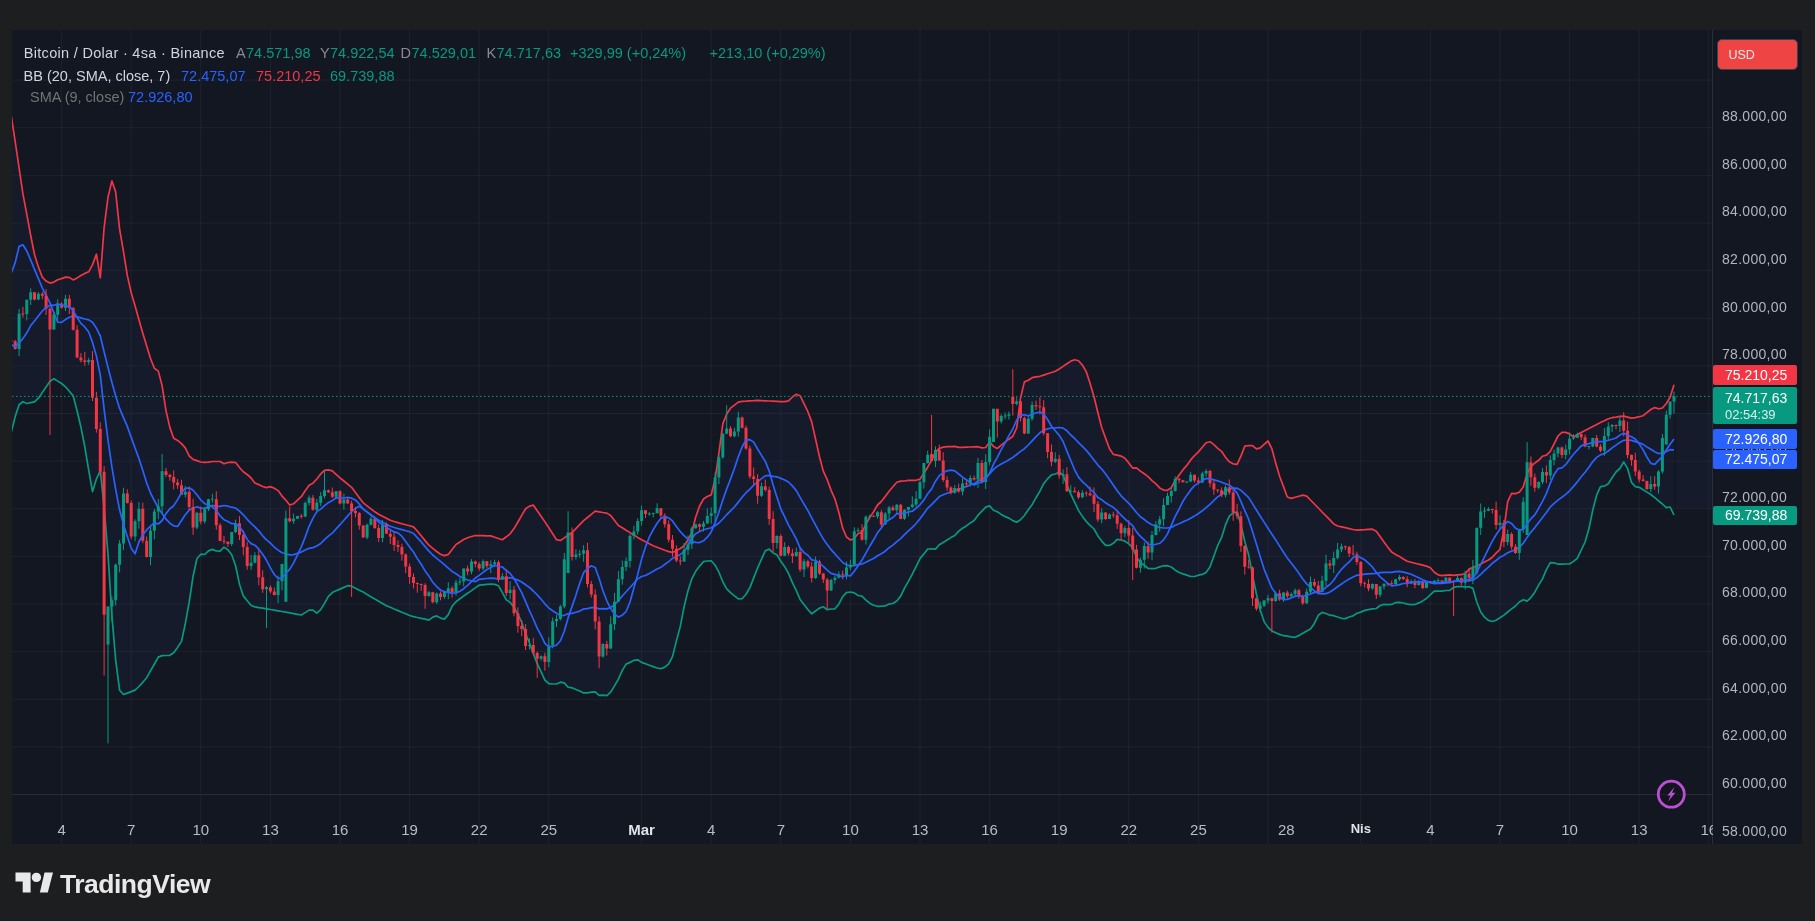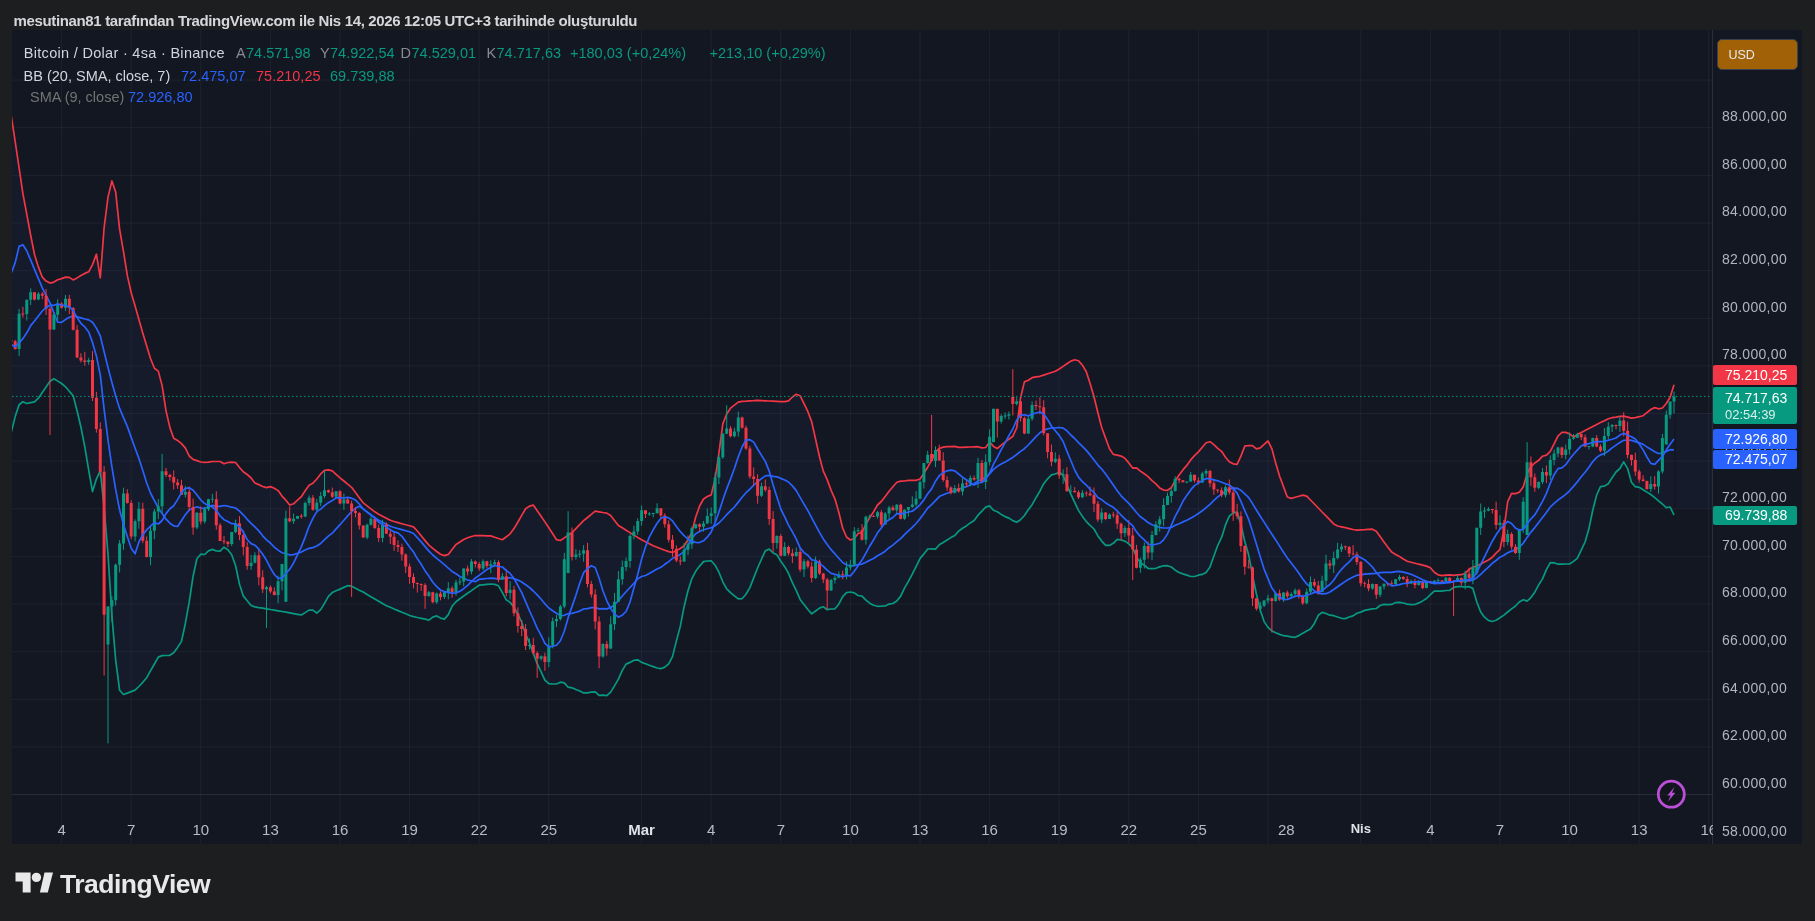--- a/index.html
+++ b/index.html
@@ -26,31 +26,30 @@
 <path d="M19.1 308.8V356.2M26.8 299.6V320.5M30.7 288.3V305M38.4 292.1V300.1M53.9 312V329.9M57.7 299.3V320.7M65.5 294.9V311M88.7 357.8V364.8M108 606.4V743.4M111.9 596.4V621.7M115.7 563.5V605.6M119.6 540V572.4M123.5 487.7V549.9M135.1 519.4V541.3M138.9 502V528.8M150.5 526.3V565.2M154.4 509V539.3M158.3 499V519.2M162.1 454V513.3M185.3 485.8V497.5M196.9 512.2V529.3M204.7 506.9V523.5M208.5 498.8V511M212.4 493.8V502.8M231.7 531.9V546M235.6 519.7V533.2M251.1 554.9V569.8M254.9 552.3V563.4M266.5 585.9V627.9M278.1 575.7V603.3M282 563.8V590.3M285.9 510.5V601.7M293.6 513.6V523.9M297.5 515.9V518.9M305.2 501.5V517.2M309.1 495.4V505.6M316.8 499V512.9M320.7 492V506.2M324.5 470.7V498.3M336.1 491.2V499M343.9 493.6V509.8M367.1 523.6V539.3M370.9 516.9V525.6M382.5 519.9V542.3M428.9 591V596.9M436.7 592.5V603.9M444.4 591.6V598.9M448.3 582.2V599.3M456 579.8V595.7M459.9 577.7V585.1M463.7 568.3V586.3M471.5 559.1V574.3M483.1 559.4V570.3M490.8 560.3V573.2M494.7 559.7V567.2M502.4 573.1V579.6M510.1 581.3V599.4M529.5 638.5V649.5M541.1 655.4V660.6M548.8 637.4V667.2M552.7 617.4V648.3M556.5 615V627M560.4 605V620.6M564.3 552.8V608.3M568.1 511.2V573.1M575.9 549.2V559.6M579.7 550.1V557.7M583.6 545.1V561.7M602.9 643.2V657.7M610.7 616.3V649.1M614.5 592.9V630.1M618.4 571V601.9M622.3 560.5V584.7M626.1 557.5V571.1M630 534.1V567.7M633.9 525.7V539.4M637.7 518.3V534.8M641.6 505.5V525.6M649.3 512.1V515.8M653.2 512.8V517.4M657.1 503.3V513.4M684.1 543V561.6M688 535.5V555M691.9 526.5V548.9M695.7 523.8V528.7M703.5 521V531.5M707.3 508.3V523.5M711.2 507.4V523.7M715.1 472.5V521.6M718.9 454.9V484.1M722.8 433V458.9M726.7 405.2V434.2M734.4 427.7V437.4M738.3 411.6V436.6M761.5 482.5V497M776.9 535.3V548.7M784.7 542.1V556.1M796.3 547.5V556.8M804 559V577.1M815.6 556.6V579M831.1 578.8V591M834.9 575.4V583.5M838.8 571.5V578.3M846.5 561.5V579.3M850.4 559.7V570.4M854.3 527.2V566M858.1 527.8V532.3M865.9 515.5V544.6M869.7 514.6V519.2M877.5 511.1V518.6M885.2 511.9V524.4M889.1 505.9V519M896.8 504V513.6M904.5 509.4V519.8M908.4 507.1V516.5M912.3 496.3V507.8M916.1 491.2V506.6M920 480.6V499.1M923.9 462.9V488.5M927.7 450.7V463.8M935.5 446.3V467.1M954.8 485V493.7M962.5 478.4V495.4M970.3 475.3V486.4M978 457.8V487.9M985.7 454.3V489.1M989.6 429.3V465.3M993.5 408.8V442.1M1001.2 414.2V423.6M1005.1 412.4V419.1M1008.9 411.5V419.6M1016.7 397.3V405.4M1028.3 416.6V434M1032.1 401.4V420.8M1055.3 452.4V463.1M1063.1 469.3V483.9M1070.8 485.2V492.8M1082.4 490.1V498.2M1101.7 508.3V523.3M1109.5 513.4V519.1M1124.9 525.8V537.1M1140.4 557.6V572.8M1144.3 542.4V568.5M1152 531V560.1M1155.9 521.2V535.4M1159.7 516.2V531.6M1163.6 498.2V526.3M1167.5 492.7V505.1M1171.3 488.3V502.7M1175.2 476.3V491.6M1186.8 481.5V483.3M1190.7 472V481.8M1202.3 471.7V483.1M1206.1 469.1V476.5M1225.5 485.3V497.5M1260.3 601.8V612.5M1264.1 600.2V607.1M1268 594.8V603.4M1275.7 591.7V601.8M1283.5 592.4V601.9M1291.2 592.4V596.8M1295.1 588.4V597.4M1306.7 588.5V604.2M1310.5 576.5V593.6M1322.1 575.7V592.4M1326 554.7V585.9M1333.7 551.6V573M1337.6 542.8V559.3M1341.5 543.6V552.1M1372.4 583.4V589.8M1380.1 585.9V597.2M1384 583.6V589.4M1395.6 579V585.3M1399.5 574.9V580.9M1411.1 579.6V583.7M1418.8 580.2V585.5M1426.5 581.6V588.3M1434.3 580.1V583.7M1438.1 578.4V583.5M1445.9 576.7V582.8M1457.5 575V581.9M1465.2 570.7V589.5M1472.9 560V584.2M1476.8 527.8V574.9M1480.7 503.5V535M1484.5 507.2V518M1488.4 507V511.3M1500 515.3V529.1M1507.7 529.6V545.3M1519.3 528.8V559.8M1523.2 497.2V532.8M1527.1 442.1V535M1538.7 481.3V489.2M1542.5 467.9V484.2M1550.3 455.4V479.8M1554.1 449.6V465.3M1558 446.8V457.3M1565.7 444.6V459.3M1569.6 432.5V454.5M1573.5 434V439.7M1577.3 432.7V437.8M1588.9 446.2V449.4M1592.8 437.7V447.2M1604.4 428V455.8M1608.3 422.2V439.7M1612.1 424V432M1619.9 416.5V431.9M1650.8 476.3V492M1658.5 470.2V493.6M1662.4 433.9V473.6M1666.3 410.5V444.5M1670.1 401.6V418.5M1674 391.6V413.7" stroke="#089981" stroke-width="1" fill="none"></path>
 <path d="M11.3 335.9V348.9M15.2 339.9V349.6M22.9 306.8V317.6M34.5 292.2V300.5M42.3 292V299.2M46.1 289.1V315M50 307.1V435M61.6 302.3V308.6M69.3 294.9V314M73.2 307.1V330.5M77.1 325.2V358.1M80.9 353.2V362.5M84.8 351.8V365.8M92.5 351.1V401M96.4 391.8V432.7M100.3 422.4V477.3M104.1 466.1V675.5M127.3 489.2V503.6M131.2 500.3V539.2M142.8 502.7V543.2M146.7 536.5V557.4M166 467.9V477.1M169.9 473.7V480.7M173.7 470.4V489.4M177.6 479V488.8M181.5 479.8V495M189.2 486.5V510.4M193.1 498.7V534.8M200.8 506.5V524.3M216.3 491.3V529.6M220.1 523.1V541M224 536V544.3M227.9 541V547M239.5 516.1V540.2M243.3 530.4V555.3M247.2 542.1V569.7M258.8 548.3V585.4M262.7 570.2V592.9M270.4 585.3V593.4M274.3 587.4V595.4M289.7 506.3V522.4M301.3 513.9V518.6M312.9 495.1V510.7M328.4 489.5V493M332.3 487.5V498M340 490.3V504.3M347.7 496.9V503.6M351.6 500.6V596.9M355.5 507.3V517.4M359.3 512.2V529.6M363.2 525.5V537.7M374.8 516.7V528.9M378.7 524.6V542M386.4 522.5V534M390.3 529.2V544.1M394.1 532V550.9M398 540.3V552.1M401.9 543.7V560.7M405.7 553.5V573.1M409.6 563.6V583.8M413.5 573.3V588.4M417.3 582.4V592.6M421.2 583.5V590.8M425.1 583.3V608.8M432.8 591.8V603.3M440.5 591.4V600.3M452.1 586.2V597.7M467.6 565.5V575.3M475.3 560.6V567.4M479.2 561.9V570.9M486.9 560.8V568M498.5 560.3V582.1M506.3 569.3V596.2M514 585.9V616.3M517.9 607.3V632.7M521.7 620V636.2M525.6 624V650M533.3 637.8V654.5M537.2 651.3V677.9M544.9 652.7V670.8M572 527.5V560.5M587.5 542.8V587.4M591.3 580.9V597.7M595.2 589.3V629.4M599.1 616.3V668.3M606.8 640.8V655.6M645.5 510.1V518M660.9 508.2V519.3M664.8 513.3V527.6M668.7 520.3V542.4M672.5 535V556.8M676.4 545.3V562.2M680.3 556.4V565.2M699.6 523.3V531.5M730.5 426.1V437.3M742.1 416.5V428.6M746 425.6V449.9M749.9 445.8V478.7M753.7 467.5V485.5M757.6 474.3V503.7M765.3 479.5V491.7M769.2 486.6V525M773.1 511.1V551.9M780.8 534.2V556.3M788.5 545.6V555.5M792.4 548.8V563M800.1 547.4V571.9M807.9 559.7V568.5M811.7 561.8V582.4M819.5 559.7V575M823.3 572.9V583.1M827.2 577.9V609.3M842.7 570.6V579.3M862 524.1V540.5M873.6 515V516.7M881.3 509.9V527.1M892.9 505.4V510.8M900.7 503.8V519.3M931.6 414.9V461.1M939.3 444.6V460.6M943.2 452.3V481.9M947.1 476.3V490.8M950.9 486.3V494.5M958.7 483.7V492.7M966.4 480.1V487M974.1 475.5V480.7M981.9 459.9V482.2M997.3 418.7V437.6M1012.8 369.2V415.5M1020.5 399.5V421.4M1024.4 416.5V434.2M1036 400.6V410M1039.9 397.2V414.3M1043.7 400.2V435.3M1047.6 433.2V458.3M1051.5 444.5V466.1M1059.2 455V478.8M1066.9 467.1V491.5M1074.7 487.1V492.4M1078.5 490.3V499M1086.3 491.3V496.5M1090.1 486.5V496.2M1094 487.4V512M1097.9 501V521.8M1105.6 512.2V520.2M1113.3 511.7V517.8M1117.2 510.9V528.9M1121.1 522.6V540.2M1128.8 520.1V542.7M1132.7 527.8V580.2M1136.5 544.8V568.4M1148.1 541.3V558.7M1179.1 477.9V483.2M1182.9 480.1V482.4M1194.5 474.7V482.5M1198.4 477.4V484.5M1210 469.9V487.3M1213.9 480.3V494.9M1217.7 489.5V492.9M1221.6 487.4V497.2M1229.3 479.5V494.6M1233.2 486.7V520.9M1237.1 503.9V519.1M1240.9 511.3V551.9M1244.8 545.2V574.7M1248.7 559.9V568.6M1252.5 566.5V606M1256.4 598V610.6M1271.9 597.6V632.6M1279.6 589.7V600.9M1287.3 590.6V598.6M1298.9 588.9V598.8M1302.8 594.7V605M1314.4 578.8V587.2M1318.3 581V594.7M1329.9 559.8V569.2M1345.3 545.5V550.1M1349.2 546V557M1353.1 545.1V555.7M1356.9 551.7V564.9M1360.8 561.2V586.3M1364.7 581.4V587.4M1368.5 579.2V591.2M1376.3 584V599M1387.9 583.1V586.3M1391.7 580.7V584.6M1403.3 576.1V580M1407.2 576.1V587.2M1414.9 578.9V588.3M1422.7 580.6V589.2M1430.4 581.3V583.6M1442 580V582.9M1449.7 577.2V583.2M1453.6 580.3V616M1461.3 577.5V585.6M1469.1 567.7V581.9M1492.3 508.8V513.5M1496.1 501.7V529.4M1503.9 520V547.2M1511.6 532.2V549.5M1515.5 544.1V553.9M1530.9 456.4V485.9M1534.8 473.5V491.7M1546.4 465.4V483.1M1561.9 446.6V458.1M1581.2 433.6V440.1M1585.1 434.6V447.3M1596.7 435.1V447.4M1600.5 444.3V452.2M1616 424.5V429.3M1623.7 412.2V436.4M1627.6 421.7V458.4M1631.5 454.5V465.7M1635.3 452.7V476M1639.2 469.6V482.5M1643.1 475.2V481.5M1646.9 480.6V489.9M1654.7 476.1V489.6" stroke="#f23645" stroke-width="1" fill="none"></path>
 <path d="M19.1 313.7V349M26.8 299.8V314.1M30.7 292.2V299.8M38.4 293.7V299.5M53.9 314.7V329.4M57.7 303.4V314.7M65.5 298.7V307.7M88.7 359.9V362.1M108 606.4V644.5M111.9 600.2V606.4M115.7 564.7V600.2M119.6 543.4V564.7M123.5 493.5V543.4M135.1 521.3V536.5M138.9 508.8V521.3M150.5 530.7V557.1M154.4 511.6V530.7M158.3 506.2V511.6M162.1 471.2V506.2M185.3 491.8V494.7M196.9 512.8V527.4M204.7 509.2V521.6M208.5 499.2V509.2M212.4 498.7V499.6M231.7 532V544M235.6 523.3V532M251.1 562.7V566.1M254.9 555.2V562.7M266.5 587.2V589.2M278.1 581.3V595M282 564.1V581.3M285.9 518.3V601.7M293.6 518.7V521.3M297.5 516.1V518.7M305.2 503.1V516.4M309.1 497.8V503.1M316.8 502.7V509.8M320.7 496V502.7M324.5 490.3V496M336.1 491.3V496.7M343.9 499.4V503.4M367.1 524.8V537.4M370.9 518.7V524.8M382.5 524.4V538.1M428.9 592.3V595.9M436.7 593.6V602.3M444.4 592V597.1M448.3 588.2V592M456 582.4V592.3M459.9 581.5V582.4M463.7 568.6V581.5M471.5 561.5V571.6M483.1 561.2V568.4M490.8 564.3V565.9M494.7 562.2V564.3M502.4 576.2V579.4M510.1 589.7V593M529.5 645V646.1M541.1 656.3V658.8M548.8 645.4V661.9M552.7 621.3V645.4M556.5 619V621.3M560.4 606.6V619M564.3 559.2V606.6M568.1 532.6V573.1M575.9 554.6V556.9M579.7 553.8V554.7M583.6 550.3V553.8M602.9 644V656.4M610.7 624.2V648.5M614.5 601.7V624.2M618.4 579.3V601.7M622.3 567V579.3M626.1 561V567M630 535.9V561M633.9 531.6V535.9M637.7 521V531.6M641.6 510.2V521M649.3 513.5V514.4M653.2 513.1V514M657.1 508.3V513.2M684.1 549.8V561.5M688 544.3V549.8M691.9 528.3V544.3M695.7 524.3V528.3M703.5 523.4V526.7M707.3 515.9V523.4M711.2 513.2V515.9M715.1 477.5V513.2M718.9 457.2V477.5M722.8 433.7V457.2M726.7 428.5V433.7M734.4 431.5V436.2M738.3 417.5V431.5M761.5 486.2V495.8M776.9 535.9V543M784.7 546.9V555.8M796.3 552V555.9M804 561.2V569.5M815.6 561.4V577.9M831.1 580.1V590.6M834.9 577.7V580.1M838.8 574.3V577.7M846.5 567.6V575.3M850.4 564.8V567.6M854.3 531.2V564.8M858.1 530.3V531.2M865.9 516.7V539.7M869.7 515.9V516.8M877.5 512.3V516.6M885.2 513.5V524.4M889.1 507.6V513.5M896.8 504.7V510.3M904.5 509.7V518.8M908.4 507.1V509.7M912.3 504.4V507.1M916.1 498.7V504.4M920 482.2V498.7M923.9 462.9V482.2M927.7 454.8V462.9M935.5 449.9V461.1M954.8 488V492.8M962.5 483.6V491.4M970.3 478V483.8M978 462.9V479.5M985.7 461.9V482.1M989.6 436.8V461.9M993.5 408.8V442.1M1001.2 416V421.6M1005.1 415.5V416.4M1008.9 414.2V415.8M1016.7 401.3V404M1028.3 418.8V433.4M1032.1 405V418.8M1055.3 458.7V461.7M1063.1 474.3V475.4M1070.8 490.7V491.6M1082.4 492.7V497.2M1101.7 512.4V519.4M1109.5 514.6V518.9M1124.9 528.1V533.3M1140.4 559.7V567.7M1144.3 546V559.7M1152 534.9V552.5M1155.9 524.4V534.9M1159.7 519.2V524.4M1163.6 504.9V519.2M1167.5 496.1V504.9M1171.3 491.1V496.1M1175.2 478.7V491.1M1186.8 481.5V482.4M1190.7 474.8V481.6M1202.3 473.6V482.4M1206.1 471V473.6M1225.5 487.2V495.3M1260.3 605.7V608.7M1264.1 600.4V605.7M1268 598.3V600.4M1275.7 593.2V600.9M1283.5 592.5V599.4M1291.2 594.1V596.3M1295.1 590.2V594.1M1306.7 591.7V603.2M1310.5 581.9V591.7M1322.1 580.8V592.1M1326 563.4V580.8M1333.7 558.1V565.5M1337.6 549.6V558.1M1341.5 546.6V549.6M1372.4 584V588.6M1380.1 586.6V594.8M1384 583.7V586.6M1395.6 579.3V583.9M1399.5 576.9V579.3M1411.1 581V583.7M1418.8 581.7V584.9M1426.5 581.7V587.9M1434.3 580.7V582.4M1438.1 580.2V581.1M1445.9 577.8V581.7M1457.5 577.9V581.8M1465.2 573.8V582.8M1472.9 567.6V577.9M1476.8 527.8V573.1M1480.7 511.4V527.8M1484.5 510.6V511.5M1488.4 509.1V510.7M1500 522.8V524.9M1507.7 534.1V542M1519.3 529V553.1M1523.2 501.7V529M1527.1 462.3V535M1538.7 482V487.8M1542.5 471.9V482M1550.3 460.1V475.4M1554.1 453.4V460.1M1558 447.4V453.4M1565.7 449.4V455M1569.6 438.8V449.4M1573.5 437.7V438.8M1577.3 433.9V437.7M1588.9 446V446.9M1592.8 438V446.4M1604.4 435.9V450.8M1608.3 426.7V435.9M1612.1 425.1V426.7M1619.9 420.4V426M1650.8 483.9V488.9M1658.5 471.4V486.5M1662.4 438V471.4M1666.3 414.7V444.5M1670.1 401.6V414.7M1674 396.4V401.6" stroke="#089981" stroke-width="3" fill="none"></path>
 <path d="M11.3 340.3V341.2M15.2 341.2V349M22.9 313.5V314.4M34.5 292.2V299.5M42.3 293.7V295.7M46.1 295.7V308.8M50 308.8V329.4M61.6 303.4V307.7M69.3 298.7V308M73.2 308V329.7M77.1 329.7V357.6M80.9 357.6V360.4M84.8 360.4V362.1M92.5 359.9V397.7M96.4 397.7V429.1M100.3 429.1V471.8M104.1 471.8V614.8M127.3 493.5V503.1M131.2 503.1V536.5M142.8 508.8V540.7M146.7 540.7V557.1M166 471.2V474.9M169.9 474.9V476.9M173.7 476.9V482.5M177.6 482.5V485.2M181.5 485.2V494.7M189.2 491.8V506.9M193.1 506.9V527.4M200.8 512.8V521.6M216.3 499.2V525.3M220.1 525.3V540.9M224 540.8V541.7M227.9 541.7V544M239.5 523.3V534.9M243.3 534.9V547M247.2 547V566.1M258.8 555.2V577.2M262.7 577.2V589.2M270.4 587.2V591.4M274.3 591.4V595M289.7 518.3V521.3M301.3 515.8V516.7M312.9 497.8V509.8M328.4 490.3V492.2M332.3 492.2V496.7M340 491.3V503.4M347.7 499.4V503.5M351.6 503.5V511.1M355.5 511.1V513M359.3 513V525.6M363.2 525.6V537.4M374.8 518.7V527.9M378.7 527.9V538.1M386.4 524.4V533.8M390.3 533.8V536.8M394.1 536.8V545M398 545V547M401.9 547V554.6M405.7 554.6V566.5M409.6 566.5V576.9M413.5 576.9V582.9M417.3 582.9V584.1M421.2 584.1V585.1M425.1 585.1V595.9M432.8 592.3V602.3M440.5 593.6V597.1M452.1 588.2V592.3M467.6 568.6V571.6M475.3 561.5V564.1M479.2 564.1V568.4M486.9 561.2V565.9M498.5 562.2V579.4M506.3 576.2V593M514 589.7V613.3M517.9 613.3V626.1M521.7 626.1V629M525.6 629V646.1M533.3 645V653M537.2 653V658.8M544.9 656.3V661.9M572 532.6V556.9M587.5 550.3V583.9M591.3 583.9V594.5M595.2 594.5V621.5M599.1 621.5V656.4M606.8 644V648.5M645.5 510.2V514.1M660.9 508.3V515.6M664.8 515.6V524.3M668.7 524.3V539.7M672.5 539.7V548.7M676.4 548.7V560.5M680.3 560.5V561.5M699.6 524.3V526.7M730.5 428.5V436.2M742.1 417.5V427.7M746 427.7V448.6M749.9 448.6V476.4M753.7 476.4V479.1M757.6 479.1V495.8M765.3 486.2V490M769.2 490V518.9M773.1 518.9V543M780.8 535.9V555.8M788.5 546.9V553.2M792.4 553.2V555.9M800.1 552V569.5M807.9 561.2V566.6M811.7 566.6V577.9M819.5 561.4V573.4M823.3 573.4V579.6M827.2 579.6V590.6M842.7 574.3V575.3M862 530.3V539.7M873.6 515.9V516.8M881.3 512.3V524.4M892.9 507.6V510.3M900.7 504.7V518.8M931.6 454V461.1M939.3 449.9V460.4M943.2 460.4V479.9M947.1 479.9V487.4M950.9 487.4V492.8M958.7 488V491.4M966.4 483.3V484.2M974.1 478V479.5M981.9 462.9V482.1M997.3 408.8V421.6M1012.8 396.8V404M1020.5 401.3V418M1024.4 418V433.4M1036 405V406.2M1039.9 406.2V407.3M1043.7 407.3V433.3M1047.6 433.3V452M1051.5 452V461.7M1059.2 458.7V475.4M1066.9 474.3V491.2M1074.7 491.1V492.2M1078.5 492.2V497.2M1086.3 492.7V493.6M1090.1 493.6V495.2M1094 495.2V503.7M1097.9 503.7V519.4M1105.6 512.4V518.9M1113.3 514.5V515.4M1117.2 515.3V523.8M1121.1 523.8V533.3M1128.8 528.1V535.5M1132.7 535.5V549.5M1136.5 549.5V567.7M1148.1 546V552.5M1179.1 478.7V480.3M1182.9 480.3V482.3M1194.5 474.8V480.5M1198.4 480.5V482.4M1210 471V483.2M1213.9 483.2V489.6M1217.7 489.5V490.4M1221.6 490.3V495.3M1229.3 487.2V492.4M1233.2 492.4V512.6M1237.1 512.6V516.3M1240.9 516.3V546.1M1244.8 546.1V566.7M1248.7 566.7V567.6M1252.5 567.5V598.2M1256.4 598.2V608.7M1271.9 598.3V600.9M1279.6 593.2V599.4M1287.3 592.5V596.3M1298.9 590.2V596.6M1302.8 596.6V603.2M1314.4 581.9V585.4M1318.3 585.4V592.1M1329.9 563.4V565.5M1345.3 546.3V547.2M1349.2 547V553.4M1353.1 553.4V554.3M1356.9 554.2V562.1M1360.8 562.1V583.2M1364.7 583.2V584.1M1368.5 584V588.6M1376.3 584V594.8M1387.9 583.3V584.2M1391.7 583.3V584.2M1403.3 576.9V578.9M1407.2 578.9V583.7M1414.9 581V584.9M1422.7 581.7V587.9M1430.4 581.6V582.5M1442 580.5V581.7M1449.7 577.8V581.4M1453.6 581.1V582M1461.3 577.9V582.8M1469.1 573.8V577.9M1492.3 509.1V510.1M1496.1 510.1V524.9M1503.9 522.8V542M1511.6 534.1V546.7M1515.5 546.7V553.1M1530.9 462.3V477.2M1534.8 477.2V487.8M1546.4 471.9V475.4M1561.9 447.4V455M1581.2 433.9V437.3M1585.1 437.3V446.5M1596.7 438V446.4M1600.5 446.4V450.8M1616 425.1V426M1623.7 420.4V430.7M1627.6 430.7V455.1M1631.5 455.1V460M1635.3 460V471.4M1639.2 471.4V479.6M1643.1 479.6V480.9M1646.9 480.9V488.9M1654.7 483.9V486.5" stroke="#f23645" stroke-width="3" fill="none"></path>
 <polyline points="11.3,344.6 15.2,346.7 19.1,343 22.9,338.6 26.8,332.8 30.7,325.6 34.5,321 38.4,315.9 42.3,311 46.1,307.4 50,305.2 53.9,305.3 57.7,304.1 61.6,305 65.5,305.7 69.3,306.7 73.2,310.7 77.1,317.6 80.9,323.3 84.8,326.9 88.7,332 92.5,342.4 96.4,355.9 100.3,375.2 104.1,409.2 108,440 111.9,466.9 115.7,489.6 119.6,509.8 123.5,524.6 127.3,536.4 131.2,548.3 135.1,553.8 138.9,542 142.8,534.7 146.7,529.9 150.5,526.1 154.4,522.6 158.3,524 162.1,520.5 166,513.6 169.9,508.7 173.7,505.8 177.6,499.6 181.5,492.6 185.3,488.3 189.2,487.8 193.1,490.2 196.9,494.8 200.8,500 204.7,503.6 208.5,505.4 212.4,507 216.3,510.4 220.1,515.8 224,519.7 227.9,521.5 231.7,523.7 235.6,523.9 239.5,526.7 243.3,532 247.2,539.5 251.1,543.6 254.9,545.2 258.8,549.2 262.7,554.2 266.5,560.3 270.4,567.9 274.3,574.5 278.1,578.4 282,578.1 285.9,573.2 289.7,569.4 293.6,562.9 297.5,554.8 301.3,546.9 305.2,537.1 309.1,526.3 312.9,518.4 316.8,511.6 320.7,509.1 324.5,505.7 328.4,502.7 332.3,500.6 336.1,497.8 340,497.8 343.9,498 347.7,497.3 351.6,498.2 355.5,500.1 359.3,504 363.2,509.1 367.1,512.2 370.9,515.2 374.8,517.9 378.7,522.2 382.5,524.6 386.4,527.1 390.3,529.7 394.1,531.9 398,532.9 401.9,536.3 405.7,541.6 409.6,547 413.5,552 417.3,558.6 421.2,564.3 425.1,570.9 428.9,576.1 432.8,582.3 436.7,586.6 440.5,590 444.4,591.7 448.3,592.3 452.1,593.2 456,592.9 459.9,591.3 463.7,588.7 467.6,585.3 471.5,581.7 475.3,578 479.2,575.4 483.1,572.4 486.9,569.5 490.8,567.5 494.7,565.3 498.5,566.5 502.4,567 506.3,570.5 510.1,573.4 514,578.4 517.9,585.6 521.7,592.6 525.6,601.7 529.5,610.9 533.3,619 537.2,628.2 541.1,635.3 544.9,643.3 548.8,646.8 552.7,646.3 556.5,645.2 560.4,640.8 564.3,631.3 568.1,617.9 572,606.6 575.9,595.3 579.7,583.3 583.6,572.7 587.5,568.5 591.3,565.8 595.2,567.5 599.1,578.3 602.9,590.7 606.8,600.8 610.7,608.6 614.5,613.9 618.4,617.1 622.3,615.2 626.1,611.5 630,602 633.9,588.1 637.7,574.5 641.6,559.1 645.5,546.9 649.3,537.1 653.2,529.8 657.1,523.2 660.9,518.2 664.8,516.9 668.7,517.8 672.5,520.9 676.4,526.5 680.3,531.7 684.1,535.7 688,539.2 691.9,541.4 695.7,542.4 699.6,542.6 703.5,540.8 707.3,537.2 711.2,531.9 715.1,522.6 718.9,512.3 722.8,500 726.7,488.9 730.5,479.1 734.4,468.5 738.3,456.8 742.1,447 746,439.8 749.9,439.7 753.7,442.1 757.6,449 761.5,455.4 765.3,461.4 769.2,471.1 773.1,485.1 776.9,497.1 780.8,509 784.7,516.8 788.5,525.1 792.4,531.8 796.3,539.1 800.1,547.9 804,552.6 807.9,555.2 811.7,559.9 815.6,560.5 819.5,563.4 823.3,566.4 827.2,570.2 831.1,573.4 834.9,574.3 838.8,575.7 842.7,576.7 846.5,575.5 850.4,575.9 854.3,571.2 858.1,565.8 862,560.1 865.9,553.1 869.7,546.2 873.6,539.8 877.5,532.8 881.3,528 885.2,522.3 889.1,519.7 892.9,517.5 896.8,513.6 900.7,513.8 904.5,513.1 908.4,512 912.3,511.2 916.1,508.3 920,504.8 923.9,499.9 927.7,493.7 931.6,488.9 935.5,481.2 939.3,475.7 943.2,472.7 947.1,470.8 950.9,470.1 954.8,470.8 958.7,474 962.5,477.2 966.4,479.7 970.3,482.8 974.1,484.9 978,483 981.9,482.5 985.7,479 989.6,473.3 993.5,464.2 997.3,457.3 1001.2,449.7 1005.1,442.8 1008.9,435.6 1012.8,429 1016.7,420 1020.5,415.2 1024.4,414.8 1028.3,415.9 1032.1,414.1 1036,413 1039.9,412 1043.7,414.1 1047.6,419.5 1051.5,426.2 1055.3,430.7 1059.2,435.4 1063.1,441.5 1066.9,451.1 1070.8,460.5 1074.7,470 1078.5,477.1 1082.4,481.6 1086.3,485.2 1090.1,489.2 1094,492.4 1097.9,497.4 1101.7,499.7 1105.6,502.8 1109.5,505.3 1113.3,507.3 1117.2,510.8 1121.1,515.2 1124.9,518.8 1128.8,522.4 1132.7,525.7 1136.5,531.9 1140.4,536.4 1144.3,539.9 1148.1,544 1152,545.3 1155.9,544.3 1159.7,543.3 1163.6,539.9 1167.5,533.9 1171.3,525.4 1175.2,516.4 1179.1,509.1 1182.9,501.3 1186.8,495.4 1190.7,489.9 1194.5,485.6 1198.4,483.1 1202.3,480.6 1206.1,478.4 1210,478.9 1213.9,479.9 1217.7,480.8 1221.6,482.3 1225.5,483.7 1229.3,485 1233.2,488.4 1237.1,493.1 1240.9,501.4 1244.8,510.7 1248.7,519.4 1252.5,531.4 1256.4,544 1260.3,557.1 1264.1,569.1 1268,578.6 1271.9,588.1 1275.7,593.3 1279.6,596.9 1283.5,599.7 1287.3,599.5 1291.2,597.9 1295.1,596.2 1298.9,595.7 1302.8,596.3 1306.7,595.2 1310.5,594 1314.4,592.4 1318.3,592.4 1322.1,590.7 1326,587.3 1329.9,584.5 1333.7,580.2 1337.6,574.3 1341.5,569.3 1345.3,565.4 1349.2,561.8 1353.1,557.6 1356.9,555.5 1360.8,557.7 1364.7,559.8 1368.5,563.2 1372.4,567 1376.3,572.4 1380.1,576.8 1384,580.1 1387.9,583.4 1391.7,585.8 1395.6,585.4 1399.5,584.6 1403.3,583.5 1407.2,583.5 1411.1,582 1414.9,581.8 1418.8,581.6 1422.7,582 1426.5,581.8 1430.4,582.1 1434.3,582.5 1438.1,582.7 1442,582.5 1445.9,582.1 1449.7,581.8 1453.6,581.8 1457.5,580.6 1461.3,580.8 1465.2,579.8 1469.1,579.5 1472.9,578.1 1476.8,572.1 1480.7,564.7 1484.5,556.9 1488.4,548.8 1492.3,541.2 1496.1,534.8 1500,529.1 1503.9,525.1 1507.7,521.4 1511.6,523.5 1515.5,528.1 1519.3,530.2 1523.2,529.4 1527.1,524.1 1530.9,518.8 1534.8,514.9 1538.7,508.2 1542.5,501.3 1546.4,493.4 1550.3,483.1 1554.1,474.7 1558,468.6 1561.9,467.8 1565.7,464.7 1569.6,459.3 1573.5,454.3 1577.3,450.1 1581.2,445.9 1585.1,444.4 1588.9,443.6 1592.8,442.5 1596.7,441.6 1600.5,441.7 1604.4,441.4 1608.3,440.2 1612.1,439.2 1616,438 1619.9,435.1 1623.7,433.3 1627.6,435.2 1631.5,436.8 1635.3,439 1639.2,443.9 1643.1,449.9 1646.9,457 1650.8,463.4 1654.7,464.3 1658.5,460.4 1662.4,456.4 1666.3,450 1670.1,444.2 1674,439" fill="none" stroke="#2962ff" stroke-width="1.7" stroke-linejoin="round"></polyline>
 <path d="M12 396.4H1712.5" stroke="#089981" stroke-width="1" stroke-dasharray="1.5,2.5" fill="none"></path>
 </g>
 <circle cx="1671.3" cy="794.2" r="13" fill="rgba(19,20,26,0.55)" stroke="#bb4fd6" stroke-width="2.8"></circle>
 <path d="M1674.5 787 L1667.3 795.6 L1670.6 795.6 L1668.1 801.4 L1675.3 792.8 L1672 792.8 Z" fill="#bb4fd6"></path>
 </svg>
-<div class="t" style="left:13.5px;top:12.5px;color:#d5d7da;font-size:15px;font-weight:700;letter-spacing:-0.35px">mesutinan81 tarafından TradingView.com ile Nis 14, 2026 12:05 UTC+3 tarihinde oluşturuldu</div>
 <div class="t" style="left:23.8px;top:46px;color:#d1d4dc;font-size:14.5px;font-weight:400;letter-spacing:0.3px">Bitcoin / Dolar · 4sa · Binance</div>
 <div class="t" style="left:236px;top:46px;color:#868b94;font-size:14.5px;font-weight:400">A</div>
 <div class="t" style="left:246px;top:46px;color:#089981;font-size:14.5px;font-weight:400">74.571,98</div>
 <div class="t" style="left:320px;top:46px;color:#868b94;font-size:14.5px;font-weight:400">Y</div>
 <div class="t" style="left:330px;top:46px;color:#089981;font-size:14.5px;font-weight:400">74.922,54</div>
 <div class="t" style="left:400.5px;top:46px;color:#868b94;font-size:14.5px;font-weight:400">D</div>
 <div class="t" style="left:411.5px;top:46px;color:#089981;font-size:14.5px;font-weight:400">74.529,01</div>
 <div class="t" style="left:486.5px;top:46px;color:#868b94;font-size:14.5px;font-weight:400">K</div>
 <div class="t" style="left:496.5px;top:46px;color:#089981;font-size:14.5px;font-weight:400">74.717,63</div>
-<div class="t" style="left:570px;top:46px;color:#089981;font-size:14.5px;font-weight:400">+180,03 (+0,24%)</div>
+<div class="t" style="left:570px;top:46px;color:#089981;font-size:14.5px;font-weight:400">+329,99 (+0,24%)</div>
 <div class="t" style="left:709.5px;top:46px;color:#089981;font-size:14.5px;font-weight:400">+213,10 (+0,29%)</div>
 <div class="t" style="left:23.6px;top:68.5px;color:#d1d4dc;font-size:14.5px;font-weight:400">BB (20, SMA, close, 7)</div>
 <div class="t" style="left:181px;top:68.5px;color:#2962ff;font-size:14.5px;font-weight:400">72.475,07</div>
 <div class="t" style="left:256px;top:68.5px;color:#f23645;font-size:14.5px;font-weight:400">75.210,25</div>
 <div class="t" style="left:330px;top:68.5px;color:#089981;font-size:14.5px;font-weight:400">69.739,88</div>
 <div class="t" style="left:30px;top:90px;color:#737373;font-size:14.5px;font-weight:400">SMA (9, close)</div>
 <div class="t" style="left:128px;top:90px;color:#2962ff;font-size:14.5px;font-weight:400">72.926,80</div>
 <div class="axlab" style="top:787.572px">58.000,00</div>
 <div class="axlab" style="top:739.94px">60.000,00</div>
 <div class="axlab" style="top:692.308px">62.000,00</div>
@@ -60,21 +59,21 @@
 <div class="axlab" style="top:501.78px">70.000,00</div>
 <div class="axlab" style="top:454.148px">72.000,00</div>
 <div class="axlab" style="top:406.516px">74.000,00</div>
 <div class="axlab" style="top:358.884px">76.000,00</div>
 <div class="axlab" style="top:311.252px">78.000,00</div>
 <div class="axlab" style="top:263.62px">80.000,00</div>
 <div class="axlab" style="top:215.988px">82.000,00</div>
 <div class="axlab" style="top:168.356px">84.000,00</div>
 <div class="axlab" style="top:120.724px">86.000,00</div>
 <div class="axlab" style="top:73.092px">88.000,00</div>
-<div style="position:absolute;left:1716.5px;top:39px;width:81px;height:31px;background:#a16207;border:1px solid #3c404b;border-radius:5px;color:#e8e9ec;font-size:12.5px;font-weight:400;display:flex;align-items:center;padding-left:11px">USD</div>
+<div style="position:absolute;left:1716.5px;top:39px;width:81px;height:31px;background:#ef4444;border:1px solid #3c404b;border-radius:5px;color:#e8e9ec;font-size:12.5px;font-weight:400;display:flex;align-items:center;padding-left:11px">USD</div>
 <div class="box" style="top:365.4px;height:19.5px;background:#f23645;display:flex;align-items:center;padding-left:12px;font-weight:400">75.210,25</div>
 <div class="box" style="top:387px;height:36.6px;background:#089981;padding-left:12px">
       <div style="margin-top:3.5px">74.717,63</div>
       <div style="margin-top:3.5px;font-size:13px;color:rgba(255,255,255,0.85)">02:54:39</div>
     </div>
 <div class="box" style="top:429.2px;height:19.5px;background:#2962ff;display:flex;align-items:center;padding-left:12px">72.926,80</div>
 <div class="box" style="top:449.6px;height:19.5px;background:#2962ff;display:flex;align-items:center;padding-left:12px">72.475,07</div>
 <div class="box" style="top:505.6px;height:19.5px;background:#089981;display:flex;align-items:center;padding-left:12px">69.739,88</div>
 <div style="position:absolute;left:12px;top:0;width:1700.5px;height:844px;overflow:hidden">
 <div class="t" style="left:49.6px;top:821.5px;width:60px;margin-left:-30px;text-align:center;color:#b8bcc6;font-size:15px;font-weight:500">4</div>

